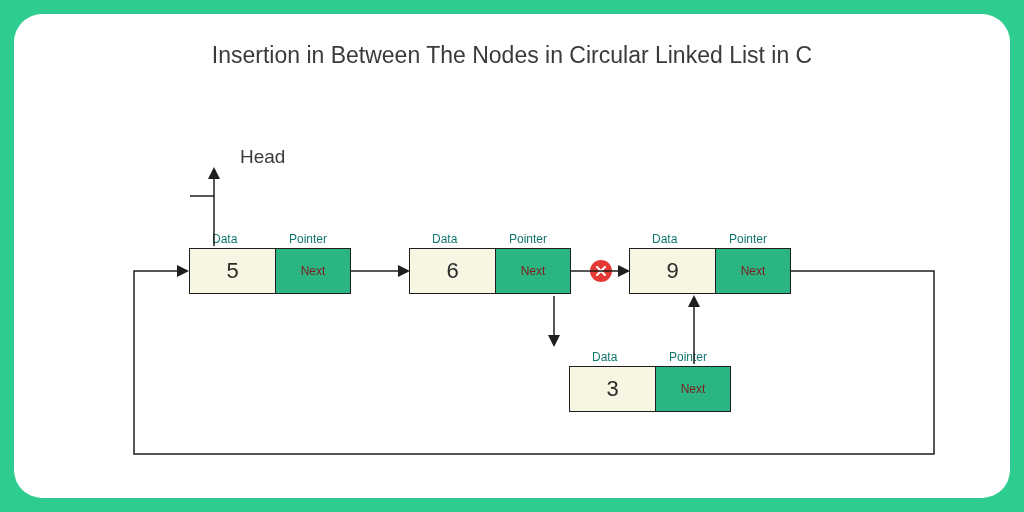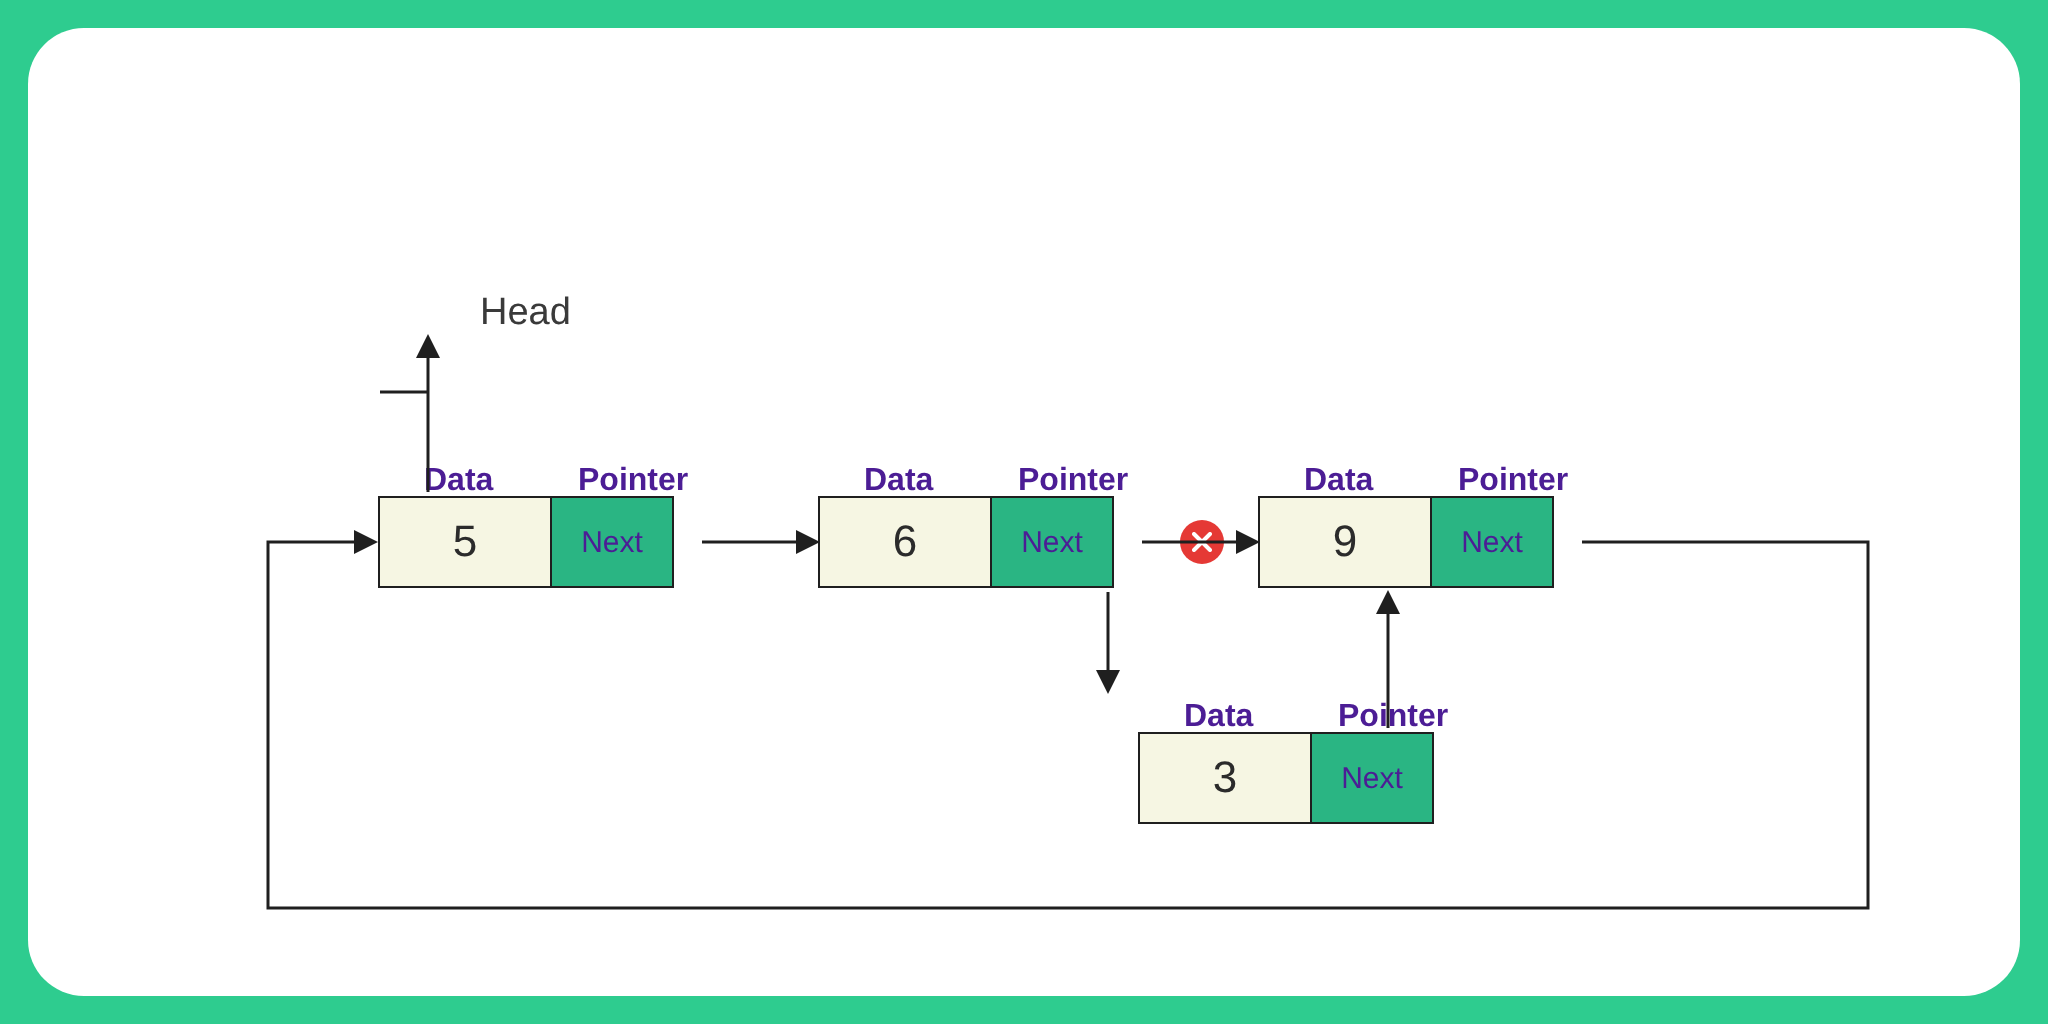--- a/index.html
+++ b/index.html
@@ -39,33 +39,32 @@
     width: 86px;
     background: #f6f6e3;
     display: flex;
     align-items: center;
     justify-content: center;
     font-size: 22px;
     color: #2b2b2b;
     border-right: 1px solid #1f1f1f;
   }
   .node .ptr {
-    width: 60px;
+    width: 74px;
     background: #2ab583;
     display: flex;
     align-items: center;
     justify-content: center;
-    font-size: 15px;
-    color: #4c1d95;
+    font-size: 12px;
+    color: #7f1d1d;
   }
   .col-label {
     position: absolute;
-    font-size: 16px;
-    color: #4c1d95;
-    font-weight: bold;
+    font-size: 12px;
+    color: #0f766e;
   }
   .badge {
     position: absolute;
     width: 22px; height: 22px;
     background: #e53935;
     border-radius: 50%;
     display: flex;
     align-items: center;
     justify-content: center;
   }
@@ -76,20 +75,21 @@
     width: 100%; height: 100%;
     pointer-events: none;
   }
 </style>
 </head>
 <body>
 
 <div class="frame">
   <div class="canvas">
 
+    <div class="title">Insertion in Between The Nodes in Circular Linked List in C</div>
 
     <div class="head-label" style="left:178px; top:132px;margin-left:48px;">Head</div>
 
     <div class="col-label" style="left:198px; top:218px;">Data</div>
     <div class="col-label" style="left:275px; top:218px;">Pointer</div>
     <div class="node" style="left:175px; top:234px;">
       <div class="data">5</div>
       <div class="ptr">Next</div>
     </div>
 

